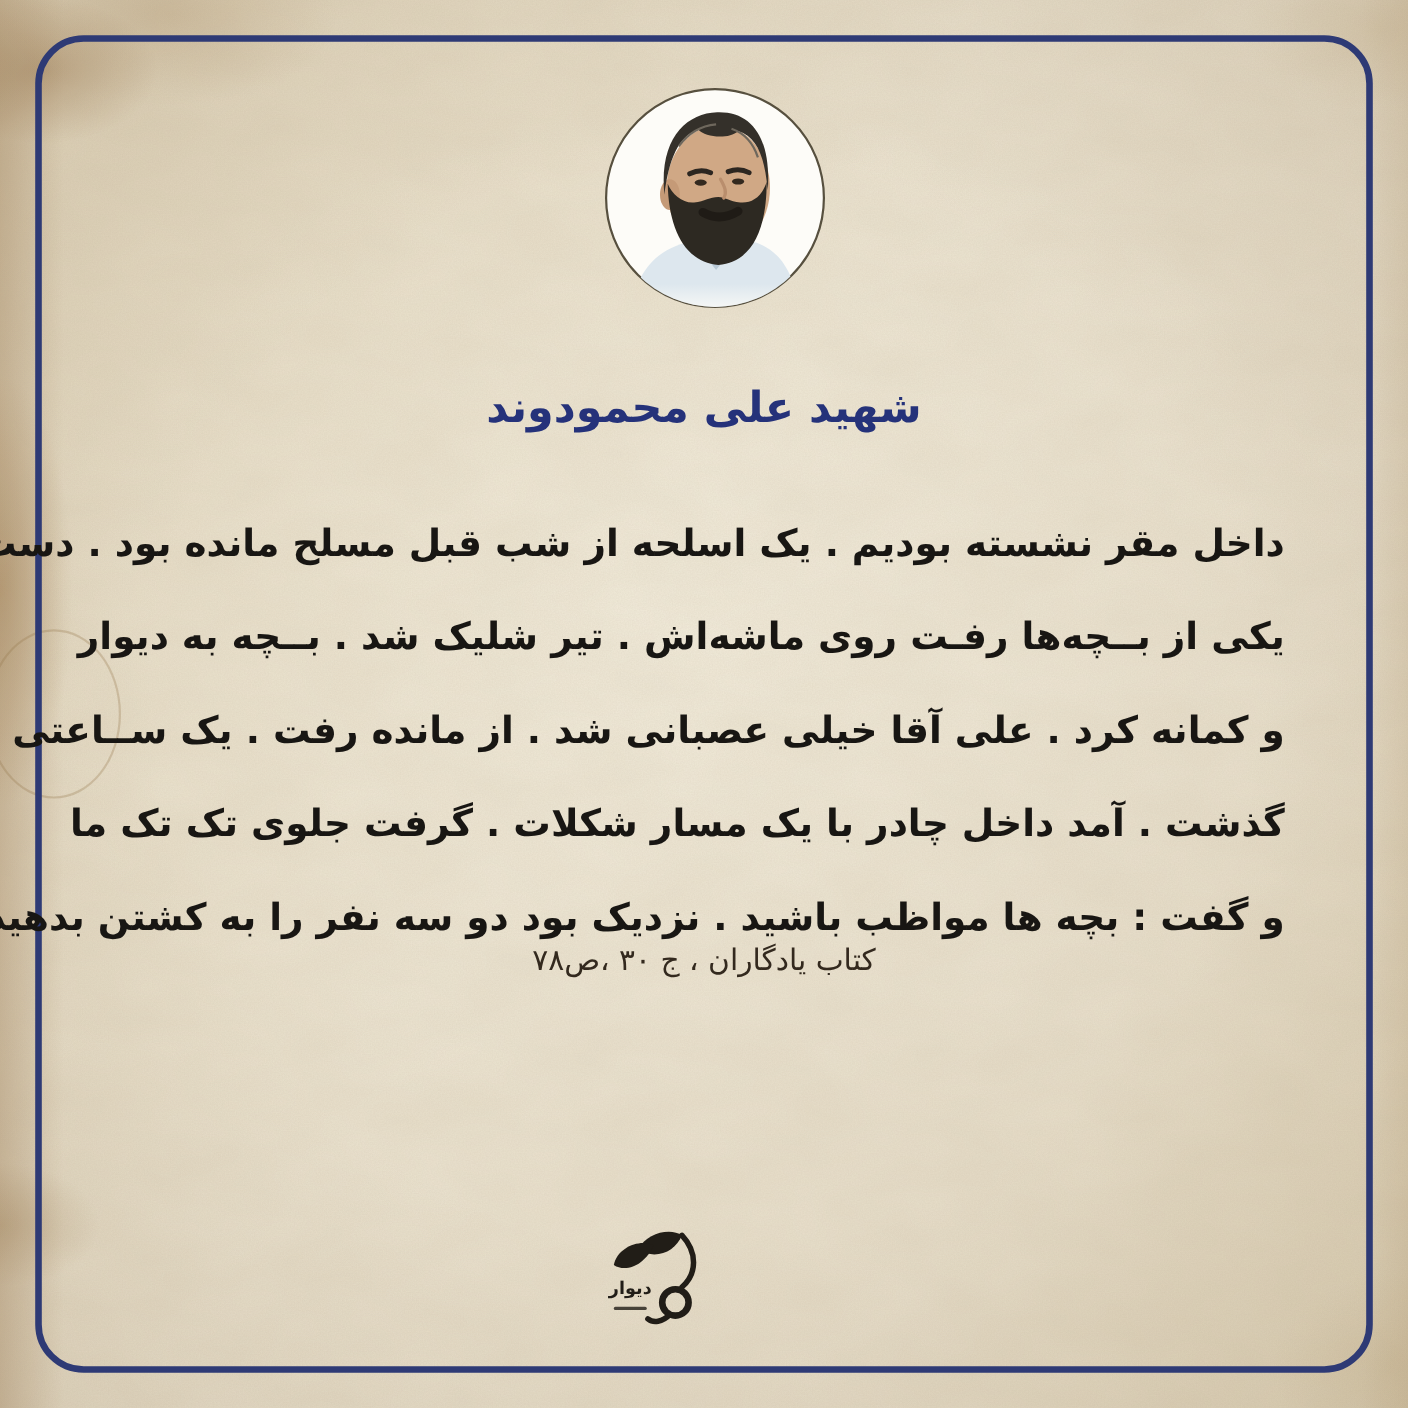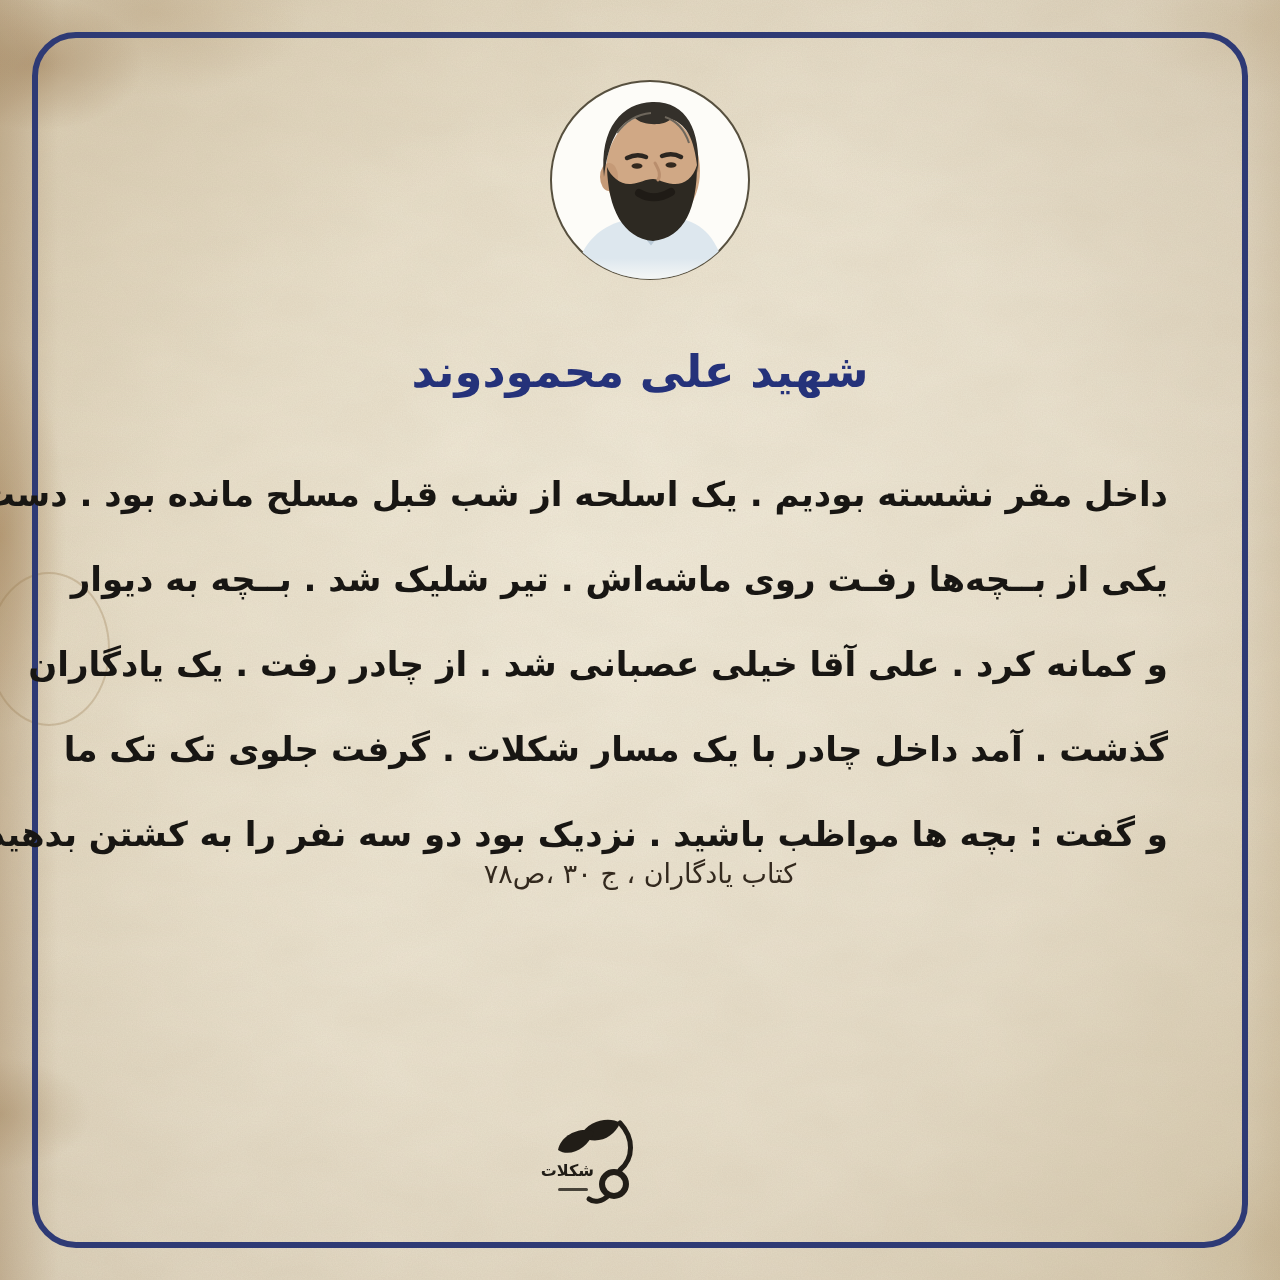--- a/index.html
+++ b/index.html
@@ -21,21 +21,21 @@
   }
   .noise-layer{position:absolute;inset:0;pointer-events:none;}
   .vignette{position:absolute;inset:0;pointer-events:none;
     background:radial-gradient(ellipse at 50% 50%, rgba(0,0,0,0) 55%, rgba(120,90,50,.13) 100%);}
   .stain-ring{position:absolute;left:-12px;top:572px;width:118px;height:150px;border-radius:50%;
     border:2px solid rgba(150,120,75,.30);pointer-events:none;}
   .frame{position:absolute;inset:32px;border:6px solid #2e3a75;border-radius:44px;pointer-events:none;}
   .portrait{position:absolute;left:545px;top:75px;width:210px;height:210px;}
   .portrait svg{display:block;width:100%;height:100%;}
   .title{position:absolute;top:322px;left:0;width:100%;text-align:center;direction:rtl;
-    font-size:45px;line-height:100px;font-weight:bold;color:#25327a;letter-spacing:0;}
+    font-size:39px;line-height:100px;font-weight:bold;color:#25327a;letter-spacing:0;}
   .quote{position:absolute;top:452px;right:112px;width:1056px;direction:rtl;}
   .quote .line{height:85px;line-height:85px;font-size:34px;font-weight:bold;color:#181613;
     text-align:justify;text-align-last:justify;-moz-text-align-last:justify;white-space:nowrap;overflow:visible;}
   .citation{position:absolute;top:849px;left:0;width:100%;text-align:center;direction:rtl;
     font-size:27px;line-height:50px;color:#33291e;}
   .logo{position:absolute;left:552px;top:1112px;width:96px;height:96px;}
   .logo svg{position:absolute;left:0;top:0;width:96px;height:96px;}
   .logo .wordmark{position:absolute;left:0;top:48px;width:42px;text-align:center;direction:rtl;
     font-size:16px;font-weight:bold;color:#211d17;line-height:22px;}
   .logo .subtext-bar{position:absolute;left:6px;top:76px;width:30px;height:3px;border-radius:2px;
@@ -97,32 +97,32 @@
         <rect x="0" y="120" width="210" height="90" fill="url(#fade)"></rect>
       </g>
     </svg>
   </div>
 
   <div class="title">شهید علی محمودوند</div>
 
   <div class="quote">
     <div class="line">داخل مقر نشسته بودیم . یک اسلحه از شب قبل مسلح مانده بود . دست</div>
     <div class="line">یکی از بــچه‌ها رفـت روی ماشه‌اش . تیر شلیک شد . بــچه به دیوار</div>
-    <div class="line">و کمانه کرد . علی آقا خیلی عصبانی شد . از چادر رفت . یک یادگاران</div>
+    <div class="line">و کمانه کرد . علی آقا خیلی عصبانی شد . از مانده رفت . یک ســاعتی</div>
     <div class="line">گذشت . آمد داخل چادر با یک مسار شکلات . گرفت جلوی تک تک ما</div>
     <div class="line">و گفت : بچه ها مواظب باشید . نزدیک بود دو سه نفر را به کشتن بدهید .</div>
   </div>
 
   <div class="citation">کتاب یادگاران ، ج ۳۰ ،ص۷۸</div>
 
   <div class="logo">
     <svg viewBox="0 0 96 96">
       <path d="M28,24 C36,8 58,4 68,11 C62,26 44,34 28,24 Z" fill="#211d17"></path>
       <path d="M6,38 C9,22 30,14 42,20 C36,36 18,46 6,38 Z" fill="#211d17"></path>
       <path d="M68,11 C82,26 82,46 68,58" stroke="#211d17" stroke-width="5" fill="none" stroke-linecap="round"></path>
       <circle cx="62" cy="72" r="12" fill="none" stroke="#211d17" stroke-width="6"></circle>
       <path d="M57,83 C50,90 42,91 37,87" stroke="#211d17" stroke-width="5" fill="none" stroke-linecap="round"></path>
     </svg>
-    <div class="wordmark">شکلات</div>
+    <div class="wordmark">دیوار</div>
     <div class="subtext-bar"></div>
   </div>
 
 </div>
 
 </body></html>

